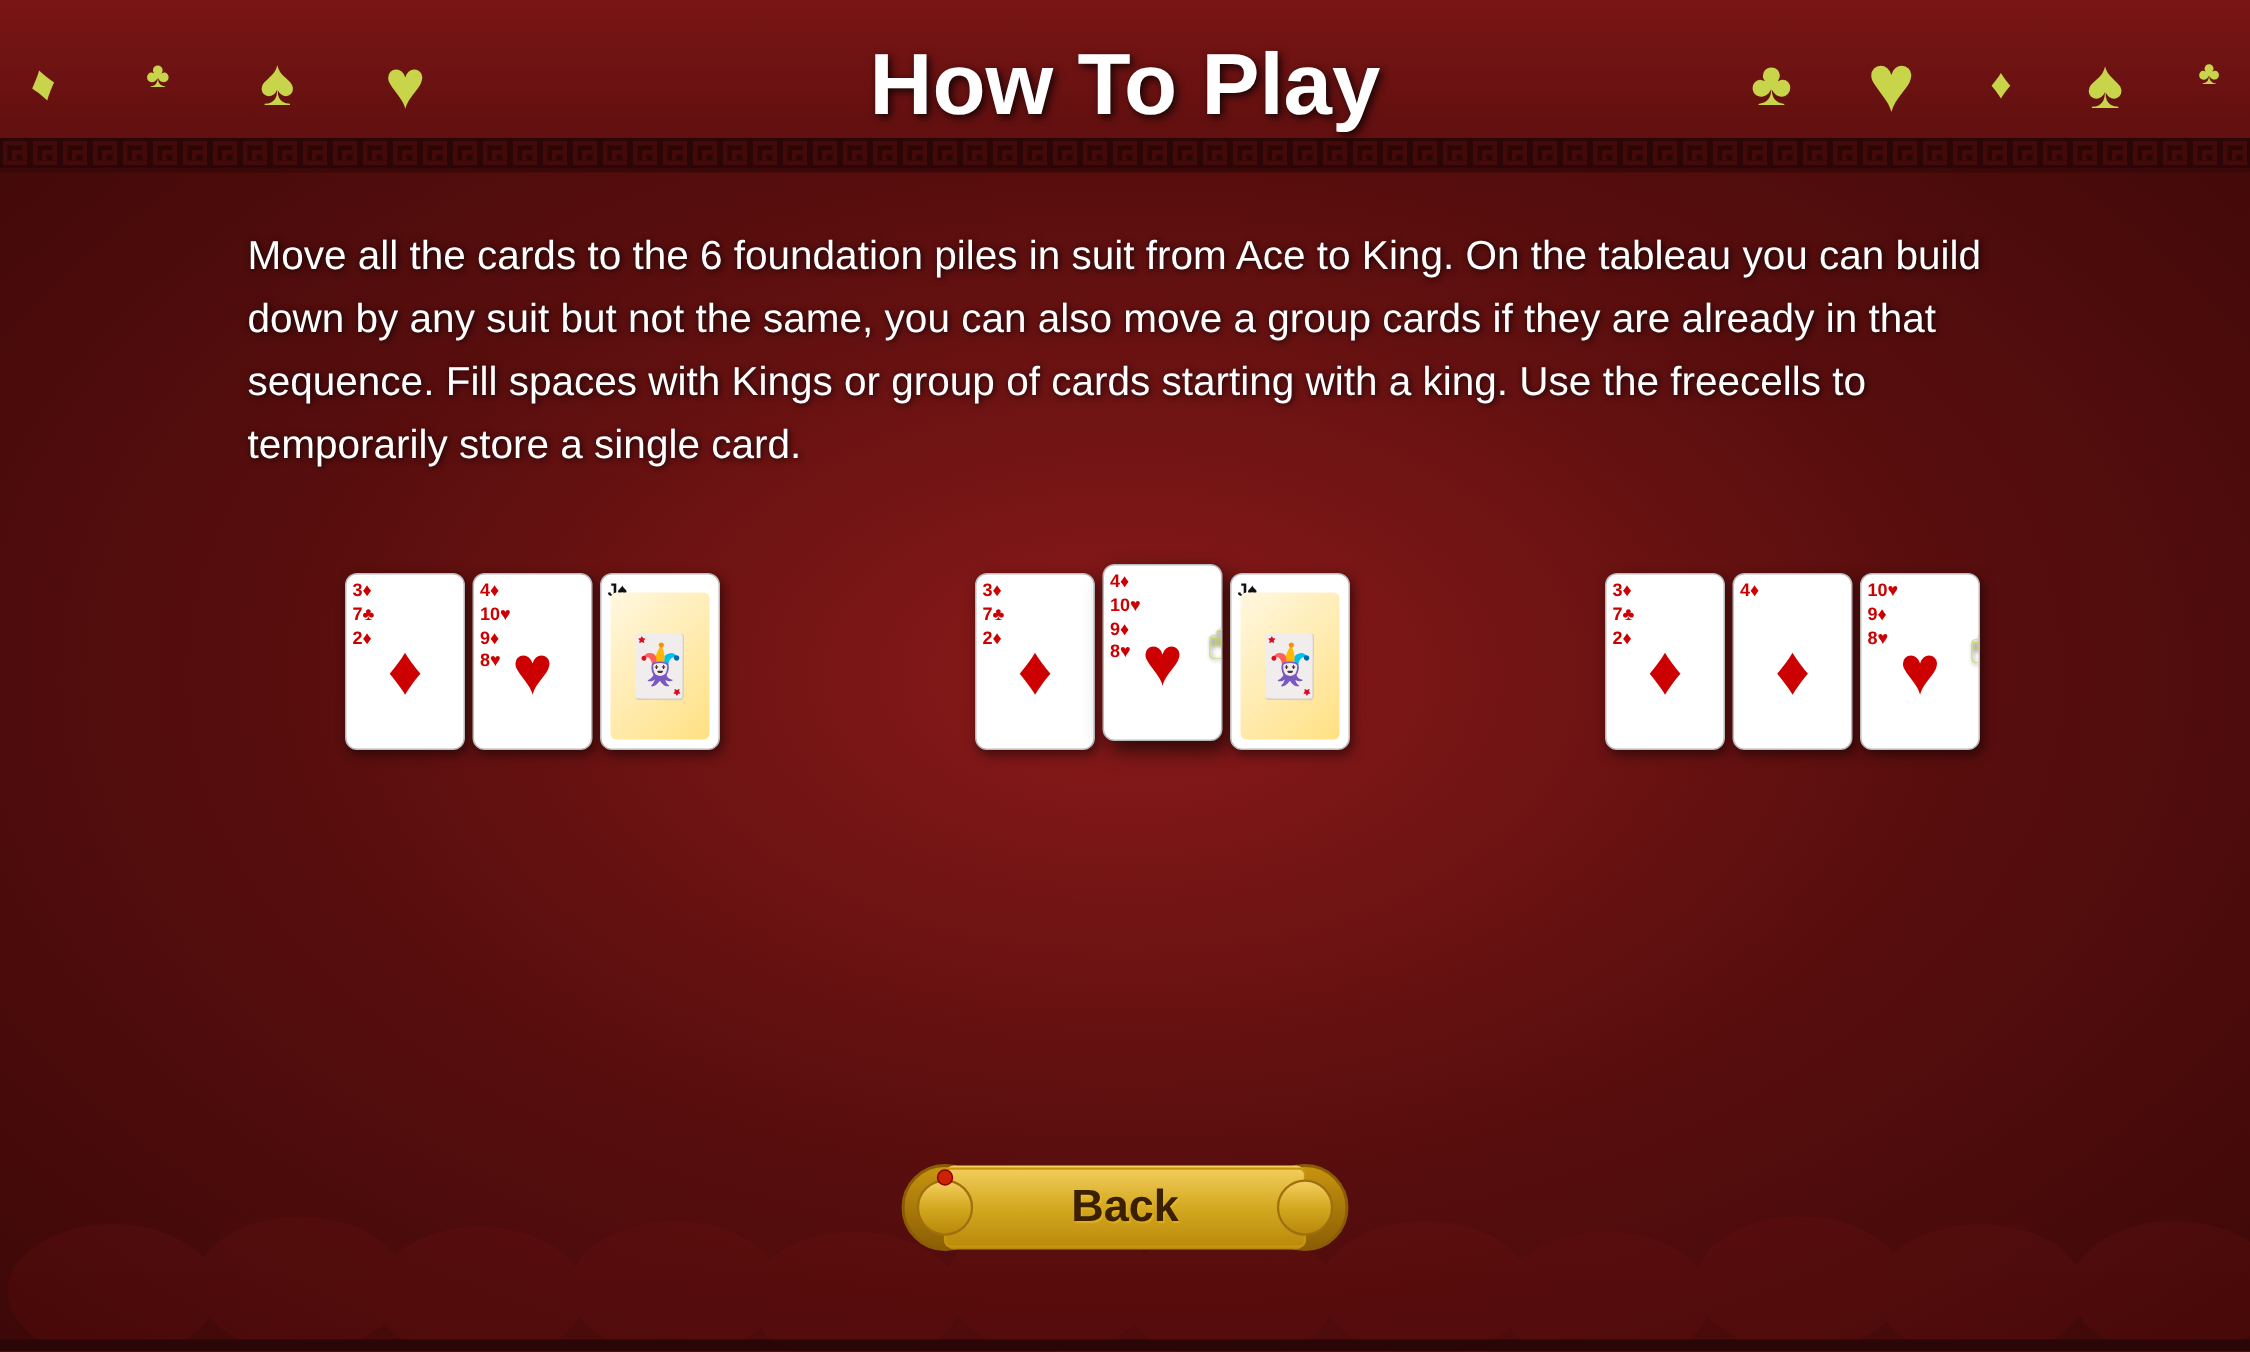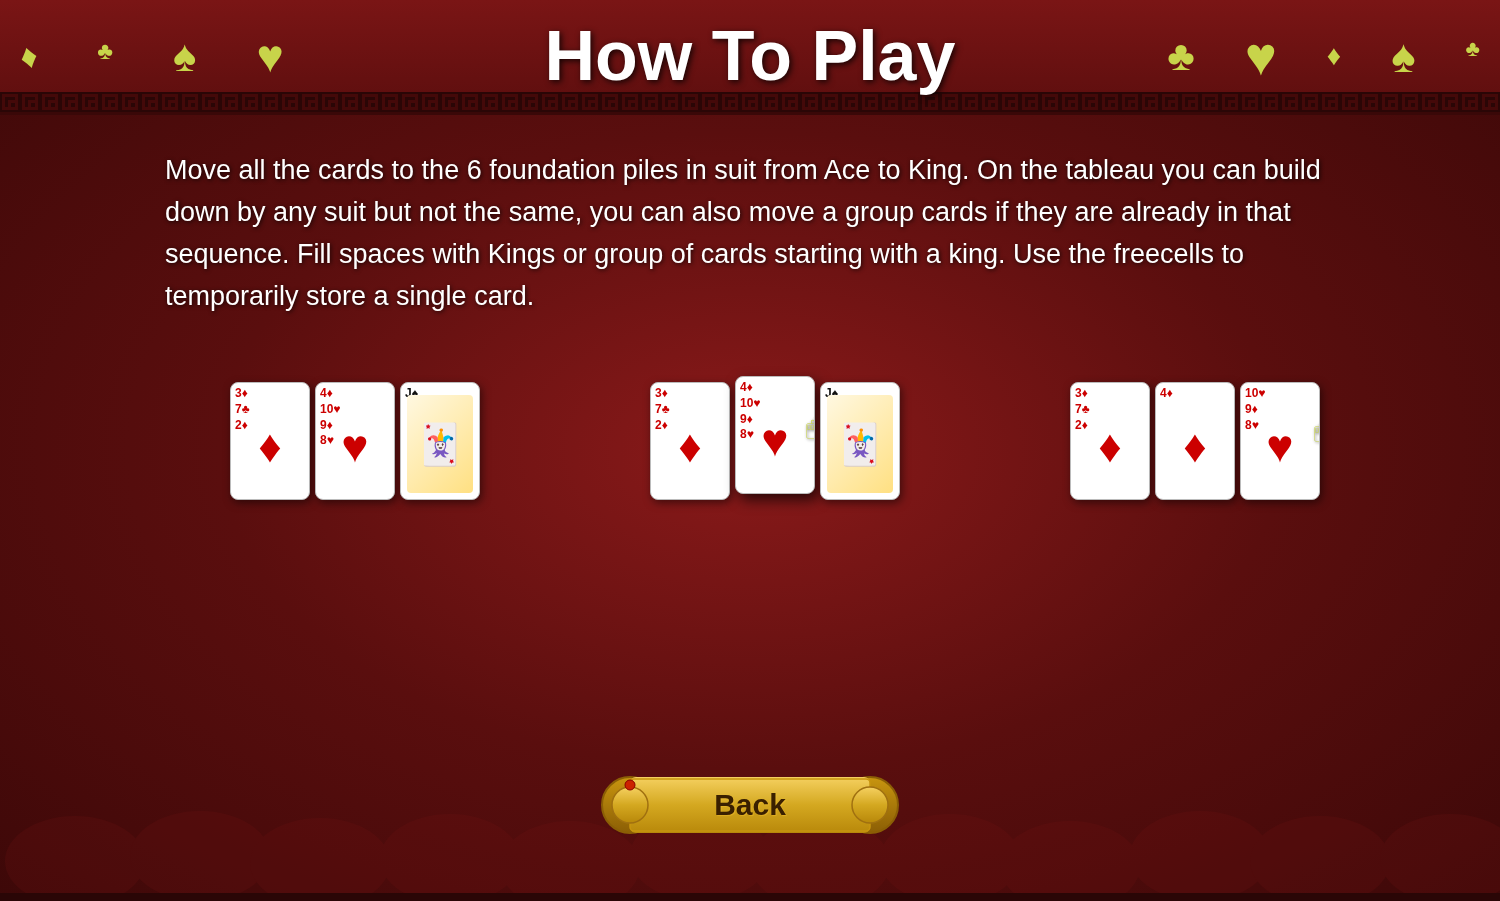--- a/index.html
+++ b/index.html
@@ -44,21 +44,21 @@
         90deg,
         #4a0808 0px, #4a0808 8px,
         transparent 8px, transparent 10px,
         #4a0808 10px, #4a0808 12px,
         transparent 12px, transparent 18px
       );
       opacity: 0.6;
     }
 
     .header-title {
-      font-size: 70px;
+      font-size: 58px;
       font-weight: bold;
       color: white;
       text-shadow: 2px 2px 6px rgba(0,0,0,0.8);
       z-index: 1;
     }
 
     
     .content {
       position: relative;
       z-index: 5;

